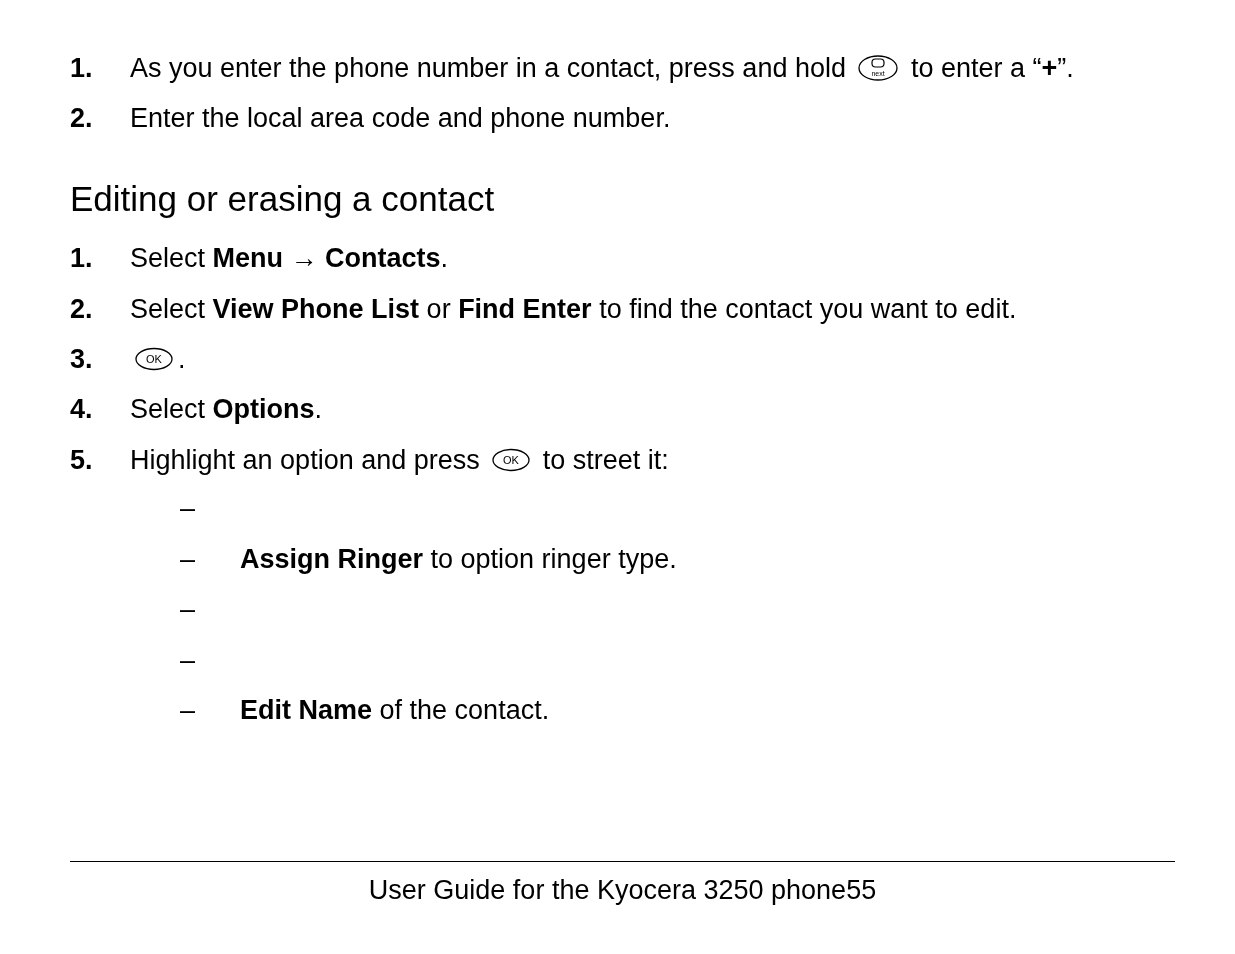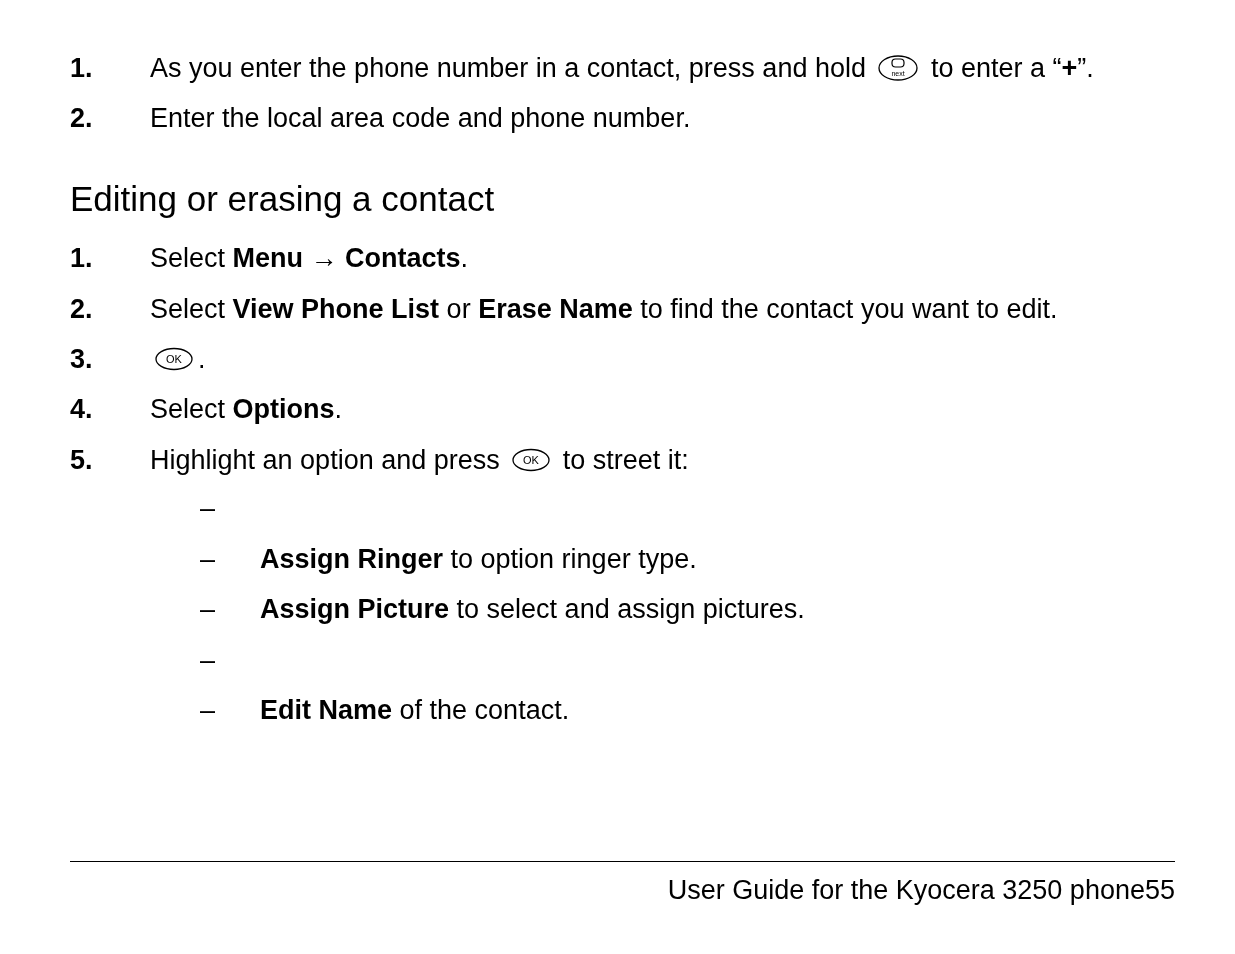--- a/index.html
+++ b/index.html
@@ -22,21 +22,21 @@
     ol.main-list > li {
       display: flex;
       align-items: flex-start;
       margin-bottom: 14px;
     }
     .num {
       font-weight: bold;
       min-width: 60px;
       flex-shrink: 0;
     }
-    .li-body { flex: 1; margin-left: 20px; }
+    .li-body { flex: 1; }
     .para {
       margin-top: 6px;
       margin-bottom: 18px;
     }
     .heading {
       font-size: 35px;
       font-weight: normal;
       margin-top: 38px;
       margin-bottom: 18px;
     }
@@ -68,21 +68,21 @@
     }
     .key-icon svg { display: block; }
     .footer {
       position: absolute;
       bottom: 46px;
       left: 70px;
       right: 60px;
       border-top: 1.5px solid #000;
       padding-top: 10px;
       display: flex;
-      justify-content: flex-end;
+      justify-content: center;
       font-size: 27px;
     }
   </style>
 </head>
 <body>
 
 <div class="content">
 
   <ol class="main-list">
     <li>
@@ -111,21 +111,21 @@
   <ol class="main-list">
     <li>
       <span class="num">1.</span>
       <span class="li-body">
         <span>Select </span><span class="bold">Menu</span><span class="arrow"> → </span><span class="bold">Contacts</span><span>.</span>
       </span>
     </li>
     <li>
       <span class="num">2.</span>
       <span class="li-body">
-        <span>Select </span><span class="bold">View Phone List</span><span> or </span><span class="bold">Erase Name</span><span> to find the contact you want to edit.</span>
+        <span>Select </span><span class="bold">View Phone List</span><span> or </span><span class="bold">Find Enter</span><span> to find the contact you want to edit.</span>
       </span>
     </li>
     <li>
       <span class="num">3.</span>
       <span class="li-body">
         <span class="key-icon">
           <svg width="40" height="24" viewBox="0 0 40 24">
             <ellipse cx="20" cy="12" rx="18" ry="10.5" fill="none" stroke="#000" stroke-width="1.3"></ellipse>
             <text x="20" y="16" font-size="11" text-anchor="middle" font-family="Arial" font-weight="normal">OK</text>
           </svg>
@@ -152,21 +152,20 @@
         <ul class="sub-list">
           <li>
             <span class="dash">–</span>
           </li>
           <li>
             <span class="dash">–</span>
             <span class="sub-body"><span class="bold">Assign Ringer</span><span> to option ringer type.</span></span>
           </li>
           <li>
             <span class="dash">–</span>
-            <span class="sub-body"><span class="bold">Assign Picture</span><span> to select and assign pictures.</span></span>
           </li>
           <li>
             <span class="dash">–</span>
           </li>
           <li>
             <span class="dash">–</span>
             <span class="sub-body"><span class="bold">Edit Name</span><span> of the contact.</span></span>
           </li>
         </ul>
       </span>

